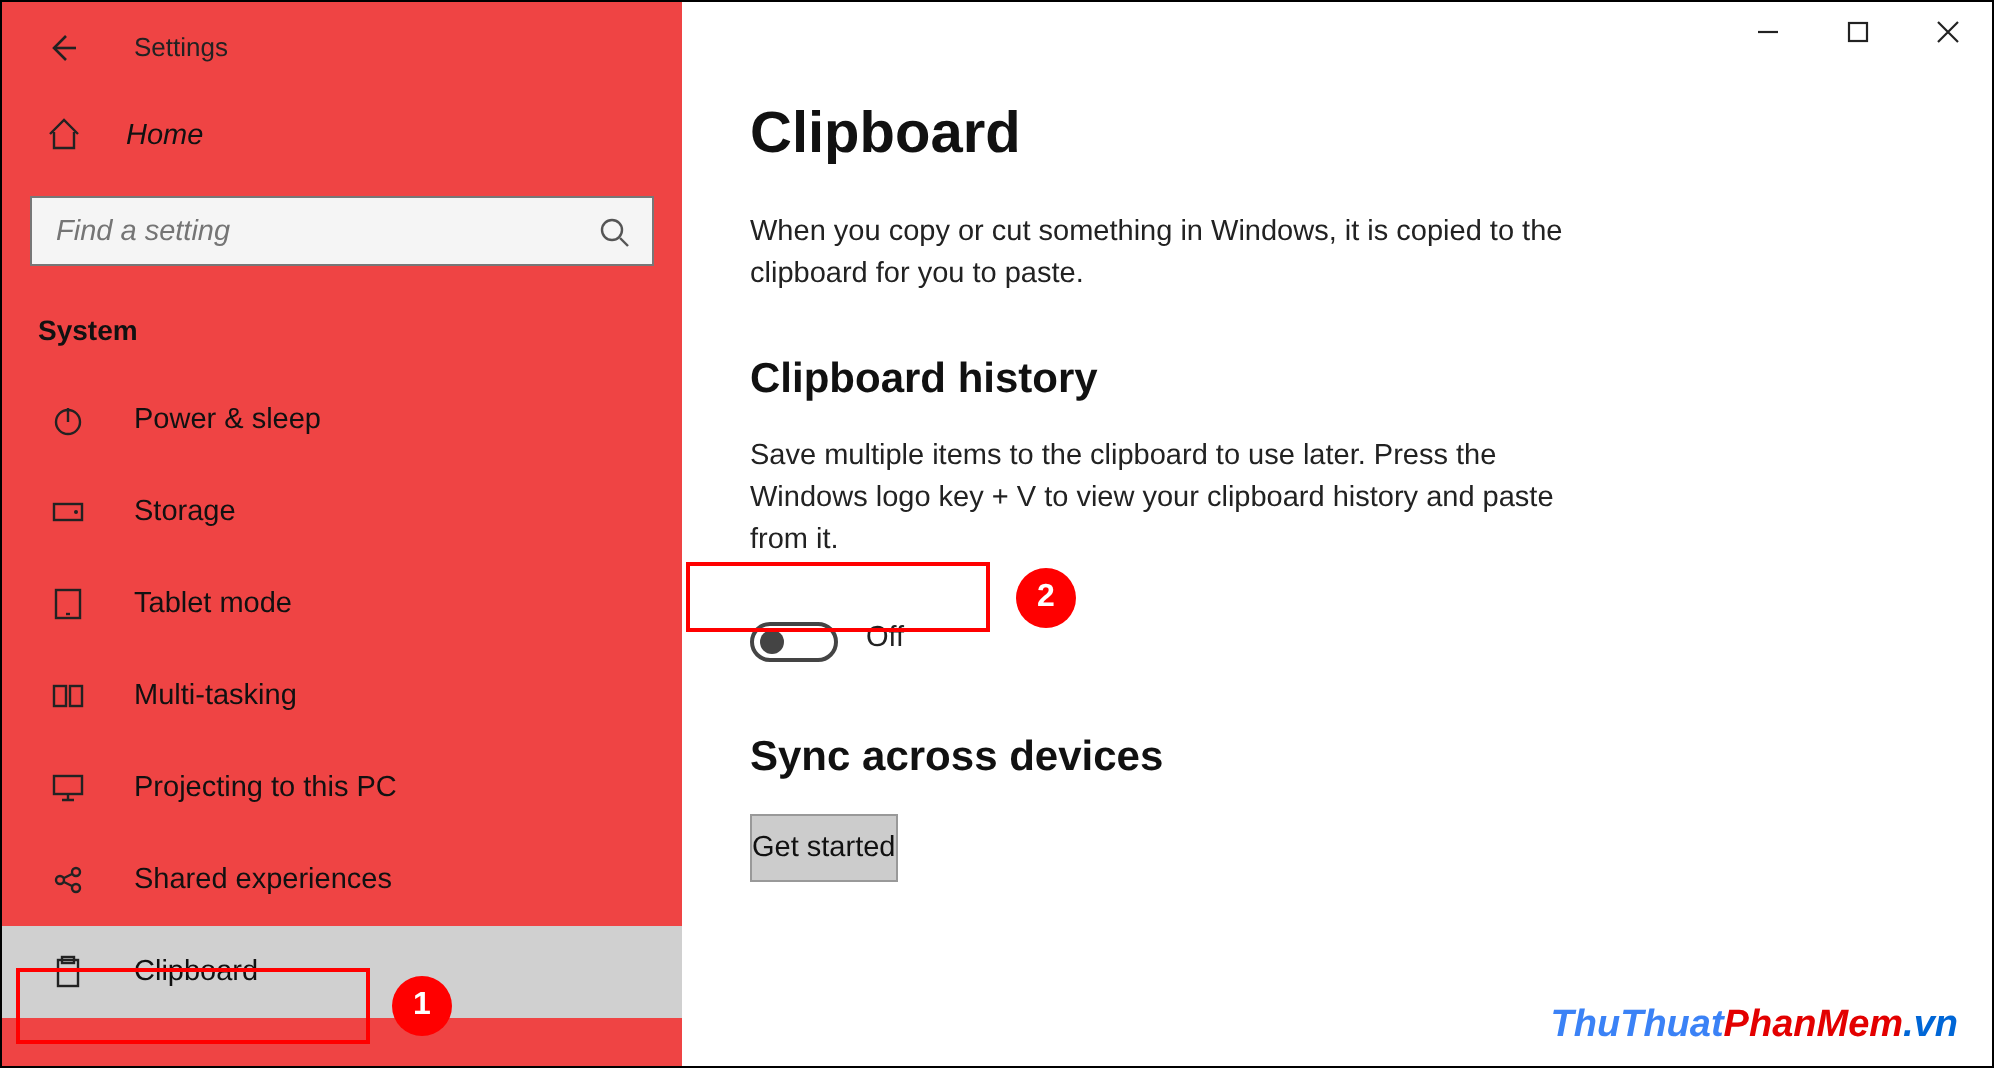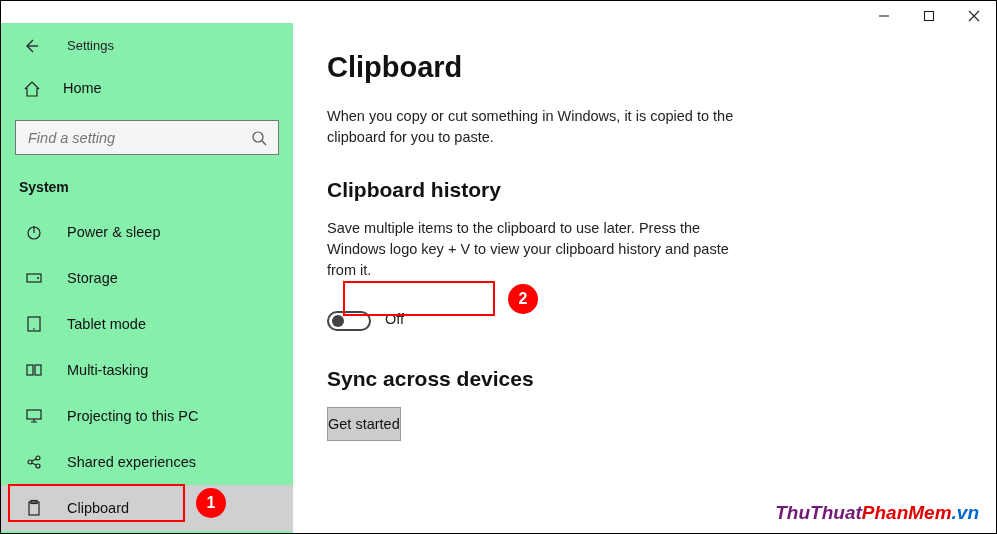--- a/index.html
+++ b/index.html
@@ -1,21 +1,21 @@
 <!DOCTYPE html>
 <html><head>
 <meta charset="utf-8">
 <style>
 * { margin: 0; padding: 0; box-sizing: border-box; font-family: "Segoe UI", Tahoma, sans-serif; }
 body { width: 997px; height: 534px; background: #fff; overflow: hidden; position: relative; }
 .window { display: flex; height: 100%; border: 1px solid #000; }
-.sidebar { width: 292px; background: #86efac; display: flex; flex-direction: column; margin-top: 22px; }
+.sidebar { width: 340px; background: #ef4444; display: flex; flex-direction: column; }
 .titlebar { display: flex; align-items: center; height: 45px; padding-left: 22px; font-size: 13px; color: #222; }
 .back-icon { margin-right: 28px; cursor: pointer; }
-.home-row { display: flex; align-items: flex-start; padding: 12px 22px; font-size: 14.5px; color: #111; cursor: pointer; }
+.home-row { display: flex; align-items: flex-end; padding: 12px 22px; font-size: 14.5px; color: #111; cursor: pointer; font-style: italic; }
 .home-row .icon { margin-right: 22px; }
 .search-wrap { margin: 10px 14px 18px 14px; position: relative; }
 .search-input { width: 100%; height: 35px; border: 1px solid #777; background: #f5f5f5; padding: 0 40px 0 12px; font-size: 14.5px; font-style: italic; color: #666; outline: none; }
 .search-icon { position: absolute; right: 12px; top: 50%; transform: translateY(-50%); color: #555; }
 .category { font-weight: 600; font-size: 14px; padding: 6px 28px 14px 18px; color: #111; }
 .nav-item { display: flex; align-items: center; padding: 14px 16px 14px 22px; font-size: 14.5px; color: #111; cursor: pointer; }
 .nav-item .icon { width: 22px; margin-right: 22px; display: flex; justify-content: center; }
 .nav-item.selected { background: #d0d0d0; }
 .highlight-1 { position: absolute; left: 8px; top: 484px; width: 177px; height: 38px; border: 2px solid #ff0000; pointer-events: none; }
 .highlight-2 { position: absolute; left: 343px; top: 281px; width: 152px; height: 35px; border: 2px solid #ff0000; pointer-events: none; }
@@ -27,21 +27,21 @@
 .win-btn { width: 45px; height: 30px; display: flex; align-items: center; justify-content: center; cursor: pointer; }
 .page-title { font-size: 29px; font-weight: 600; margin-top: 50px; margin-bottom: 22px; color: #111; }
 .body-text { font-size: 14.5px; color: #222; line-height: 1.45; max-width: 420px; margin-bottom: 30px; }
 .section-title { font-size: 21px; font-weight: 600; margin-bottom: 16px; color: #111; }
 .toggle-row { display: flex; align-items: flex-start; margin-bottom: 36px; }
 .toggle { width: 44px; height: 20px; border: 2px solid #444; border-radius: 12px; position: relative; cursor: pointer; margin-right: 14px; }
 .toggle-knob { width: 12px; height: 12px; background: #444; border-radius: 50%; position: absolute; left: 3px; top: 2px; }
 .toggle-label { font-size: 14.5px; color: #222; }
 .btn { display: inline-block; background: #ccc; border: 1px solid #999; padding: 8px 0; font-size: 14.5px; color: #111; cursor: pointer; margin-bottom: 24px; }
 .watermark { position: absolute; right: 18px; bottom: 10px; font-size: 19px; font-weight: 700; font-style: italic; }
-.watermark .t1 { color: #701a75; }
+.watermark .t1 { color: #3b82f6; }
 .watermark .t2 { color: #e30000; }
 .watermark .t3 { color: #0066d6; }
 svg { display: block; }
 </style>
 </head>
 <body>
 
 <div class="window">
 
   <div class="sidebar">

